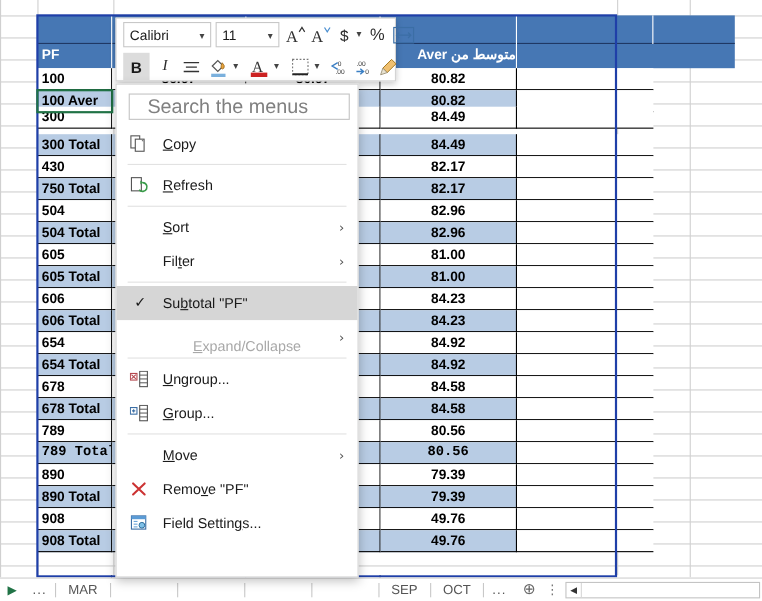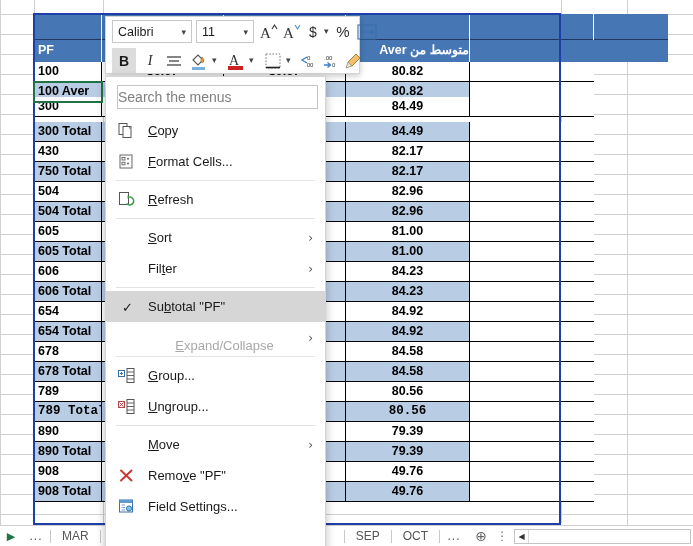--- a/index.html
+++ b/index.html
@@ -181,22 +181,22 @@
     box-shadow: 0 3px 9px rgba(0,0,0,0.25);
     z-index: 50;
     padding: 4px 0 2px 0;
   }
   #search-box {
     margin: 4px 7px 6px 11px;
     height: 24px;
     border: 1px solid #c4c4c4;
     background: #ffffff;
     display: flex; align-items: center;
-    padding-left: 0;
-    font-size: 14px;
+    padding-left: 16px;
+    font-size: 18px;
     color: #808080;
   }
   .mi {
     position: relative;
     height: 31px;
     display: flex;
     align-items: center;
     padding-left: 12px;
     font-size: 13px;
     color: #1a1a1a;
@@ -624,32 +624,20 @@
         <div class="mi">
           <span class="mi-icon">
             <svg width="17" height="17" viewBox="0 0 17 17">
               <rect x="1" y="1.5" width="8" height="11" fill="#fff" stroke="#555" stroke-width="1"></rect>
               <rect x="5" y="4.5" width="8" height="11" fill="#fff" stroke="#555" stroke-width="1"></rect>
               <path d="M11 4.5 L13 6.5 L11 6.5 Z" fill="#777"></path>
             </svg>
           </span>
           <span class="mi-label"><u>C</u>opy</span>
         </div>
-        <div class="mi">
-          <span class="mi-icon">
-            <svg width="17" height="17" viewBox="0 0 17 17">
-              <rect x="2" y="2" width="12" height="13" fill="#fff" stroke="#666" stroke-width="1"></rect>
-              <rect x="4" y="4.5" width="3" height="2.5" fill="none" stroke="#666" stroke-width="0.9"></rect>
-              <circle cx="10" cy="5.8" r="1" fill="#666"></circle>
-              <circle cx="10" cy="10.5" r="1" fill="#666"></circle>
-              <rect x="4" y="9.3" width="3" height="2.5" fill="none" stroke="#666" stroke-width="0.9"></rect>
-            </svg>
-          </span>
-          <span class="mi-label"><u>F</u>ormat Cells...</span>
-        </div>
         <div class="mi-sep"></div>
         <div class="mi">
           <span class="mi-icon">
             <svg width="17" height="17" viewBox="0 0 17 17">
               <rect x="1.5" y="1.5" width="9" height="12" fill="#fff" stroke="#555" stroke-width="1"></rect>
               <path d="M11.5 6 a4 4 0 1 1 -3 6.5" fill="none" stroke="#3a9c4a" stroke-width="1.5"></path>
               <path d="M9.5 4.2 L12.2 6 L9.6 7.8 Z" fill="#3a9c4a"></path>
             </svg>
           </span>
           <span class="mi-label"><u>R</u>efresh</span>
@@ -670,41 +658,41 @@
           <span class="mi-check">✓</span>
           <span class="mi-icon"></span>
           <span class="mi-label">Su<u>b</u>total "PF"</span>
         </div>
         <div class="mi disabled">
           <span class="mi-icon"></span>
           <span class="mi-label"><u>E</u>xpand/Collapse</span>
           <span class="mi-arrow">›</span>
         </div>
         <div class="mi-sep"></div>
+        <div class="mi">
+          <span class="mi-icon">
+            <svg width="18" height="16" viewBox="0 0 18 16">
+              <rect x="0.5" y="2.5" width="6" height="6" fill="#fff" stroke="#b5484f" stroke-width="1"></rect>
+              <path d="M1.5 3.5 L5.5 7.5 M5.5 3.5 L1.5 7.5" stroke="#b5484f" stroke-width="1"></path>
+              <rect x="9" y="0.5" width="7" height="14" fill="#fff" stroke="#555" stroke-width="1"></rect>
+              <path d="M9 4 H16 M9 7.5 H16 M9 11 H16" stroke="#555" stroke-width="0.9"></path>
+            </svg>
+          </span>
+          <span class="mi-label"><u>U</u>ngroup...</span>
+        </div>
         <div class="mi">
           <span class="mi-icon">
             <svg width="18" height="16" viewBox="0 0 18 16">
               <rect x="0.5" y="2.5" width="6" height="6" fill="#fff" stroke="#3b6ea5" stroke-width="1"></rect>
               <path d="M2 5.5 H5 M3.5 4 V7" stroke="#3b6ea5" stroke-width="1"></path>
               <rect x="9" y="0.5" width="7" height="14" fill="#fff" stroke="#555" stroke-width="1"></rect>
               <path d="M9 4 H16 M9 7.5 H16 M9 11 H16" stroke="#555" stroke-width="0.9"></path>
             </svg>
           </span>
           <span class="mi-label"><u>G</u>roup...</span>
-        </div>
-        <div class="mi">
-          <span class="mi-icon">
-            <svg width="18" height="16" viewBox="0 0 18 16">
-              <rect x="0.5" y="2.5" width="6" height="6" fill="#fff" stroke="#b5484f" stroke-width="1"></rect>
-              <path d="M1.5 3.5 L5.5 7.5 M5.5 3.5 L1.5 7.5" stroke="#b5484f" stroke-width="1"></path>
-              <rect x="9" y="0.5" width="7" height="14" fill="#fff" stroke="#555" stroke-width="1"></rect>
-              <path d="M9 4 H16 M9 7.5 H16 M9 11 H16" stroke="#555" stroke-width="0.9"></path>
-            </svg>
-          </span>
-          <span class="mi-label"><u>U</u>ngroup...</span>
         </div>
         <div class="mi-sep"></div>
         <div class="mi">
           <span class="mi-icon"></span>
           <span class="mi-label"><u>M</u>ove</span>
           <span class="mi-arrow">›</span>
         </div>
         <div class="mi">
           <span class="mi-icon">
             <svg width="17" height="17" viewBox="0 0 17 17">

